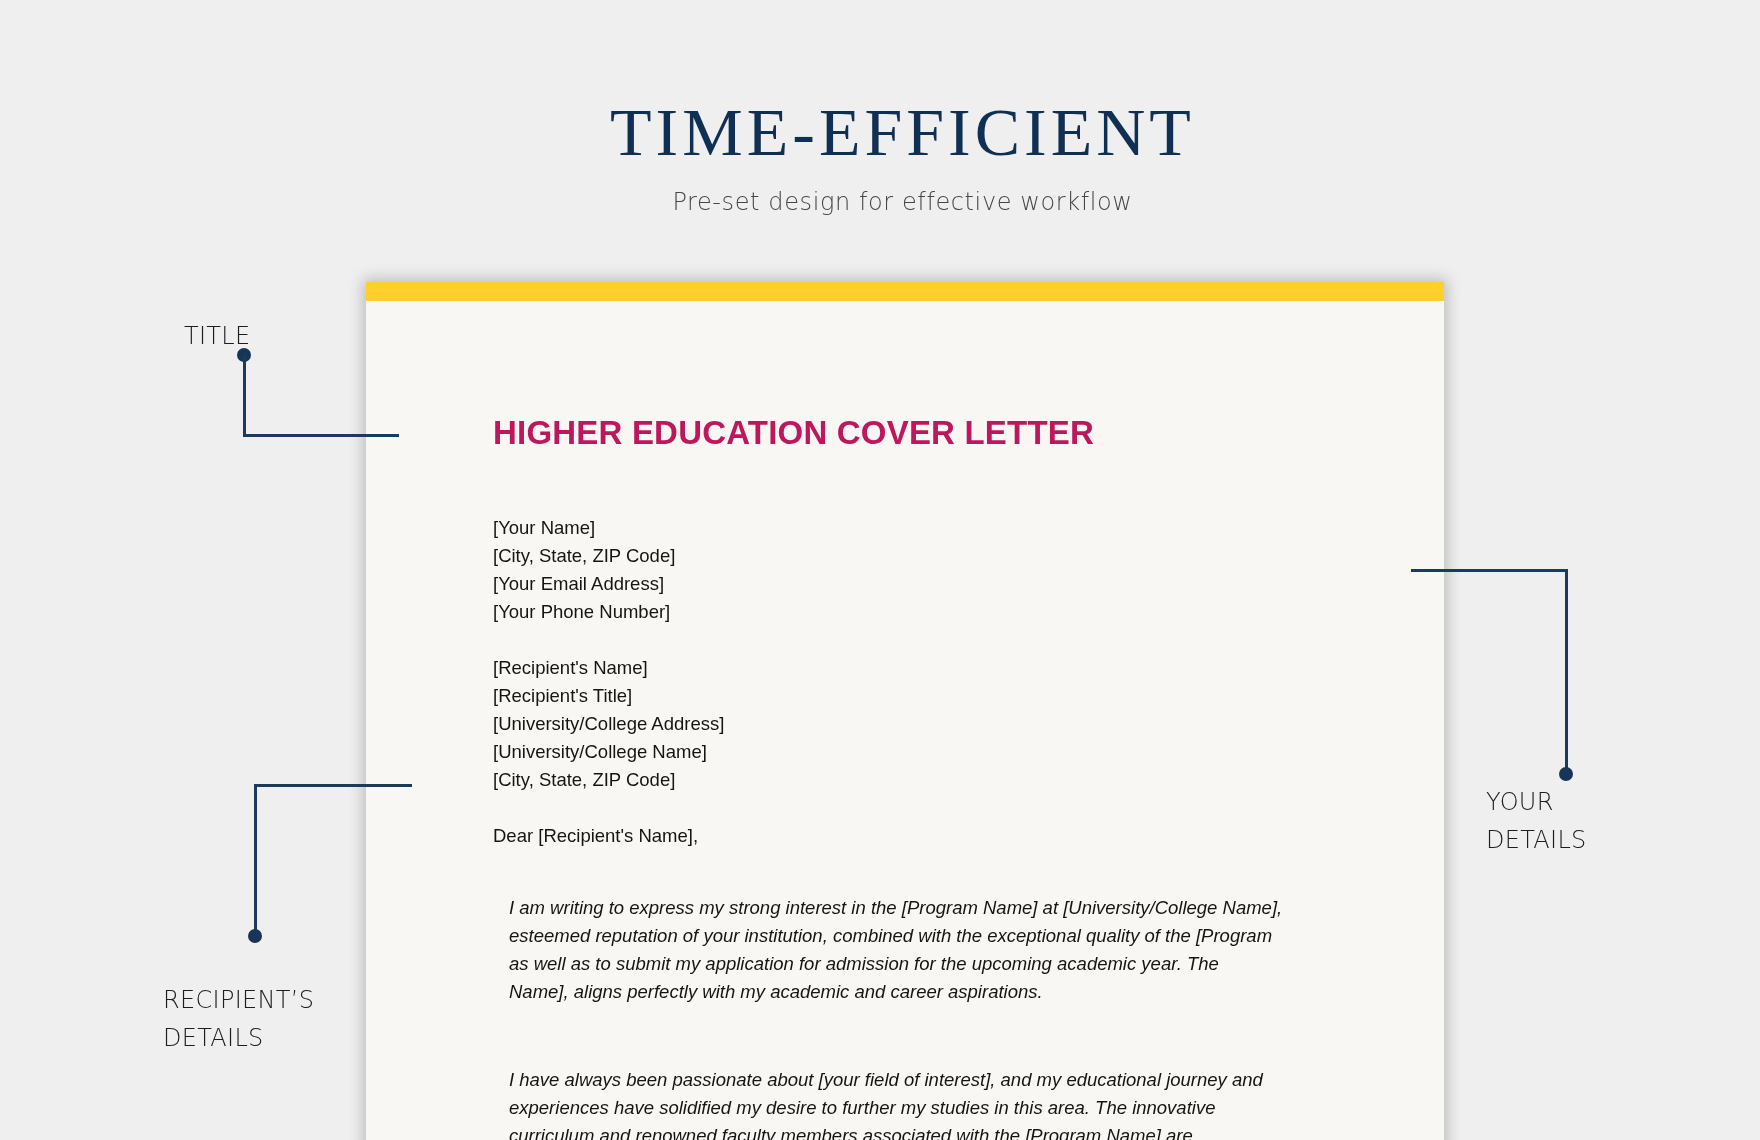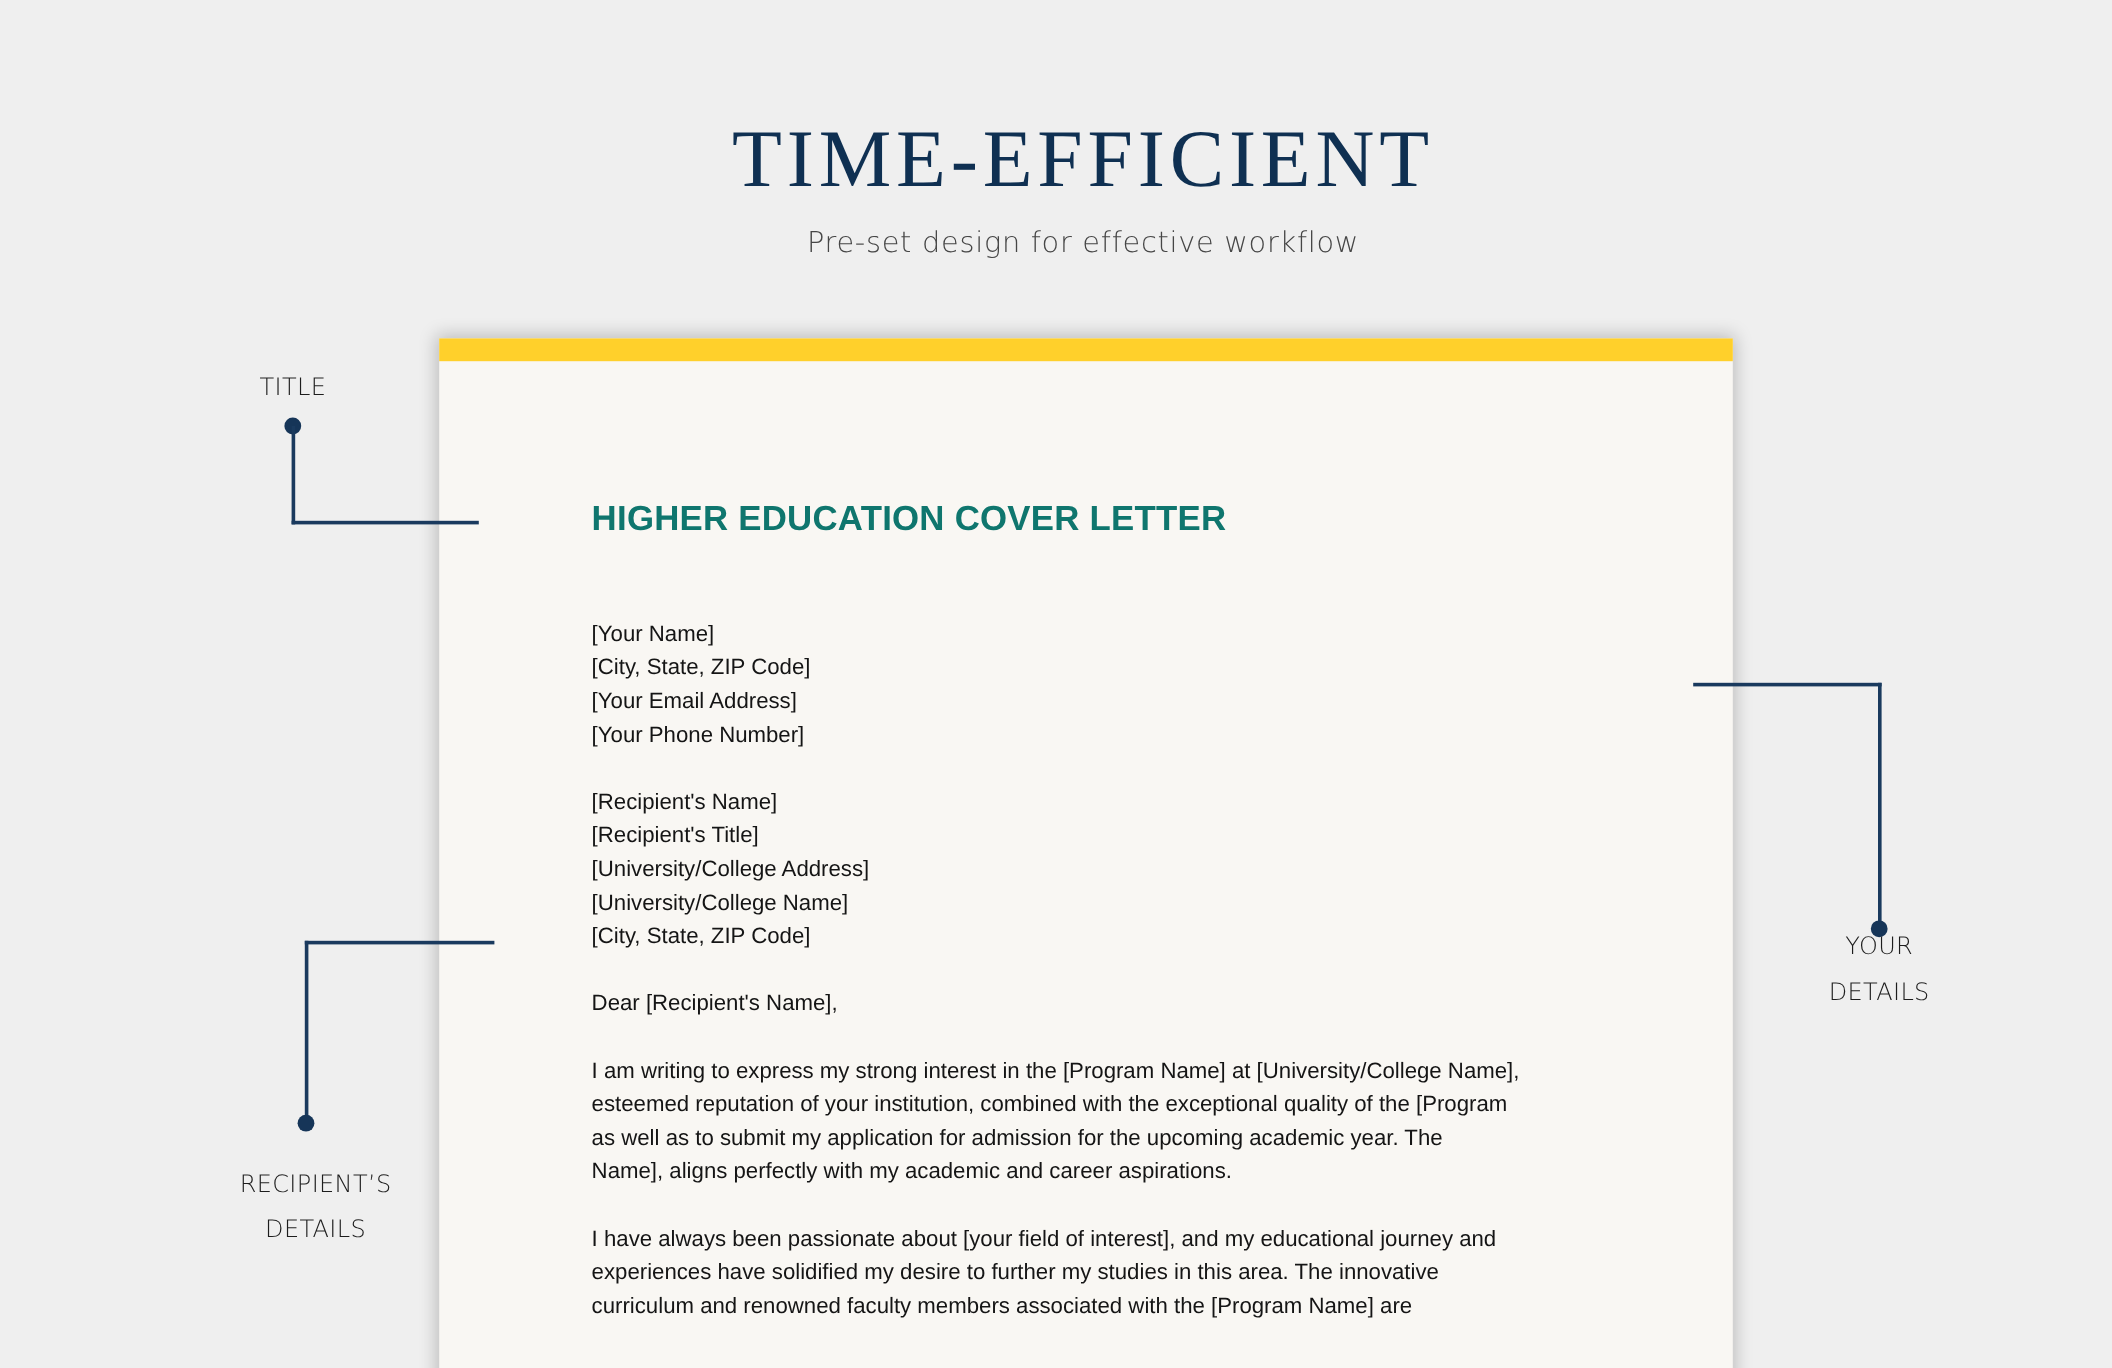--- a/index.html
+++ b/index.html
@@ -26,38 +26,38 @@
     background: #f9f7f3;
     box-shadow: 0 0 14px 3px rgba(0,0,0,0.22);
   }
   .paper-bar {
     position: absolute; left: 0; top: 0; width: 100%; height: 19px;
     background: #ffd02b;
   }
   .doc-title {
     position: absolute; left: 127px; top: 131px; margin: 0;
     font-family: "Liberation Sans", sans-serif; font-weight: 700;
-    font-size: 29px; line-height: 40px; color: #0f766e; letter-spacing: 0.2px;
+    font-size: 33px; line-height: 40px; color: #be185d; letter-spacing: 0.2px;
   }
   .doc-body {
     position: absolute; left: 127px; top: 232px; width: 830px;
     font-family: "Liberation Sans", sans-serif; font-size: 18.5px;
     line-height: 28px; color: #151515;
   }
   .doc-body .line { display: block; height: 28px; white-space: nowrap; }
   .doc-body .gap { display: block; height: 28px; }
-  .doc-body p { margin: 0; }
+  .doc-body p { margin: 16px; font-style: italic; }
 
   
   .conn { position: absolute; background: #1a3a5e; }
   .dot { position: absolute; width: 14px; height: 14px; border-radius: 50%; background: #163558; }
   .label {
-    position: absolute; text-align: center;
+    position: absolute; 
     font-family: "DejaVu Sans", sans-serif; font-weight: 300;
-    font-size: 20px; line-height: 38px; color: #1d1d1d; letter-spacing: 0.3px;
+    font-size: 24px; line-height: 38px; color: #1d1d1d; letter-spacing: 0.3px; margin-top: 14px;
   }
 </style>
 </head>
 <body>
 
 <h1 class="hero-title">TIME-EFFICIENT</h1>
 <div class="hero-subtitle">Pre-set design for effective workflow</div>
 
 <div class="paper">
   <div class="paper-bar"></div>

